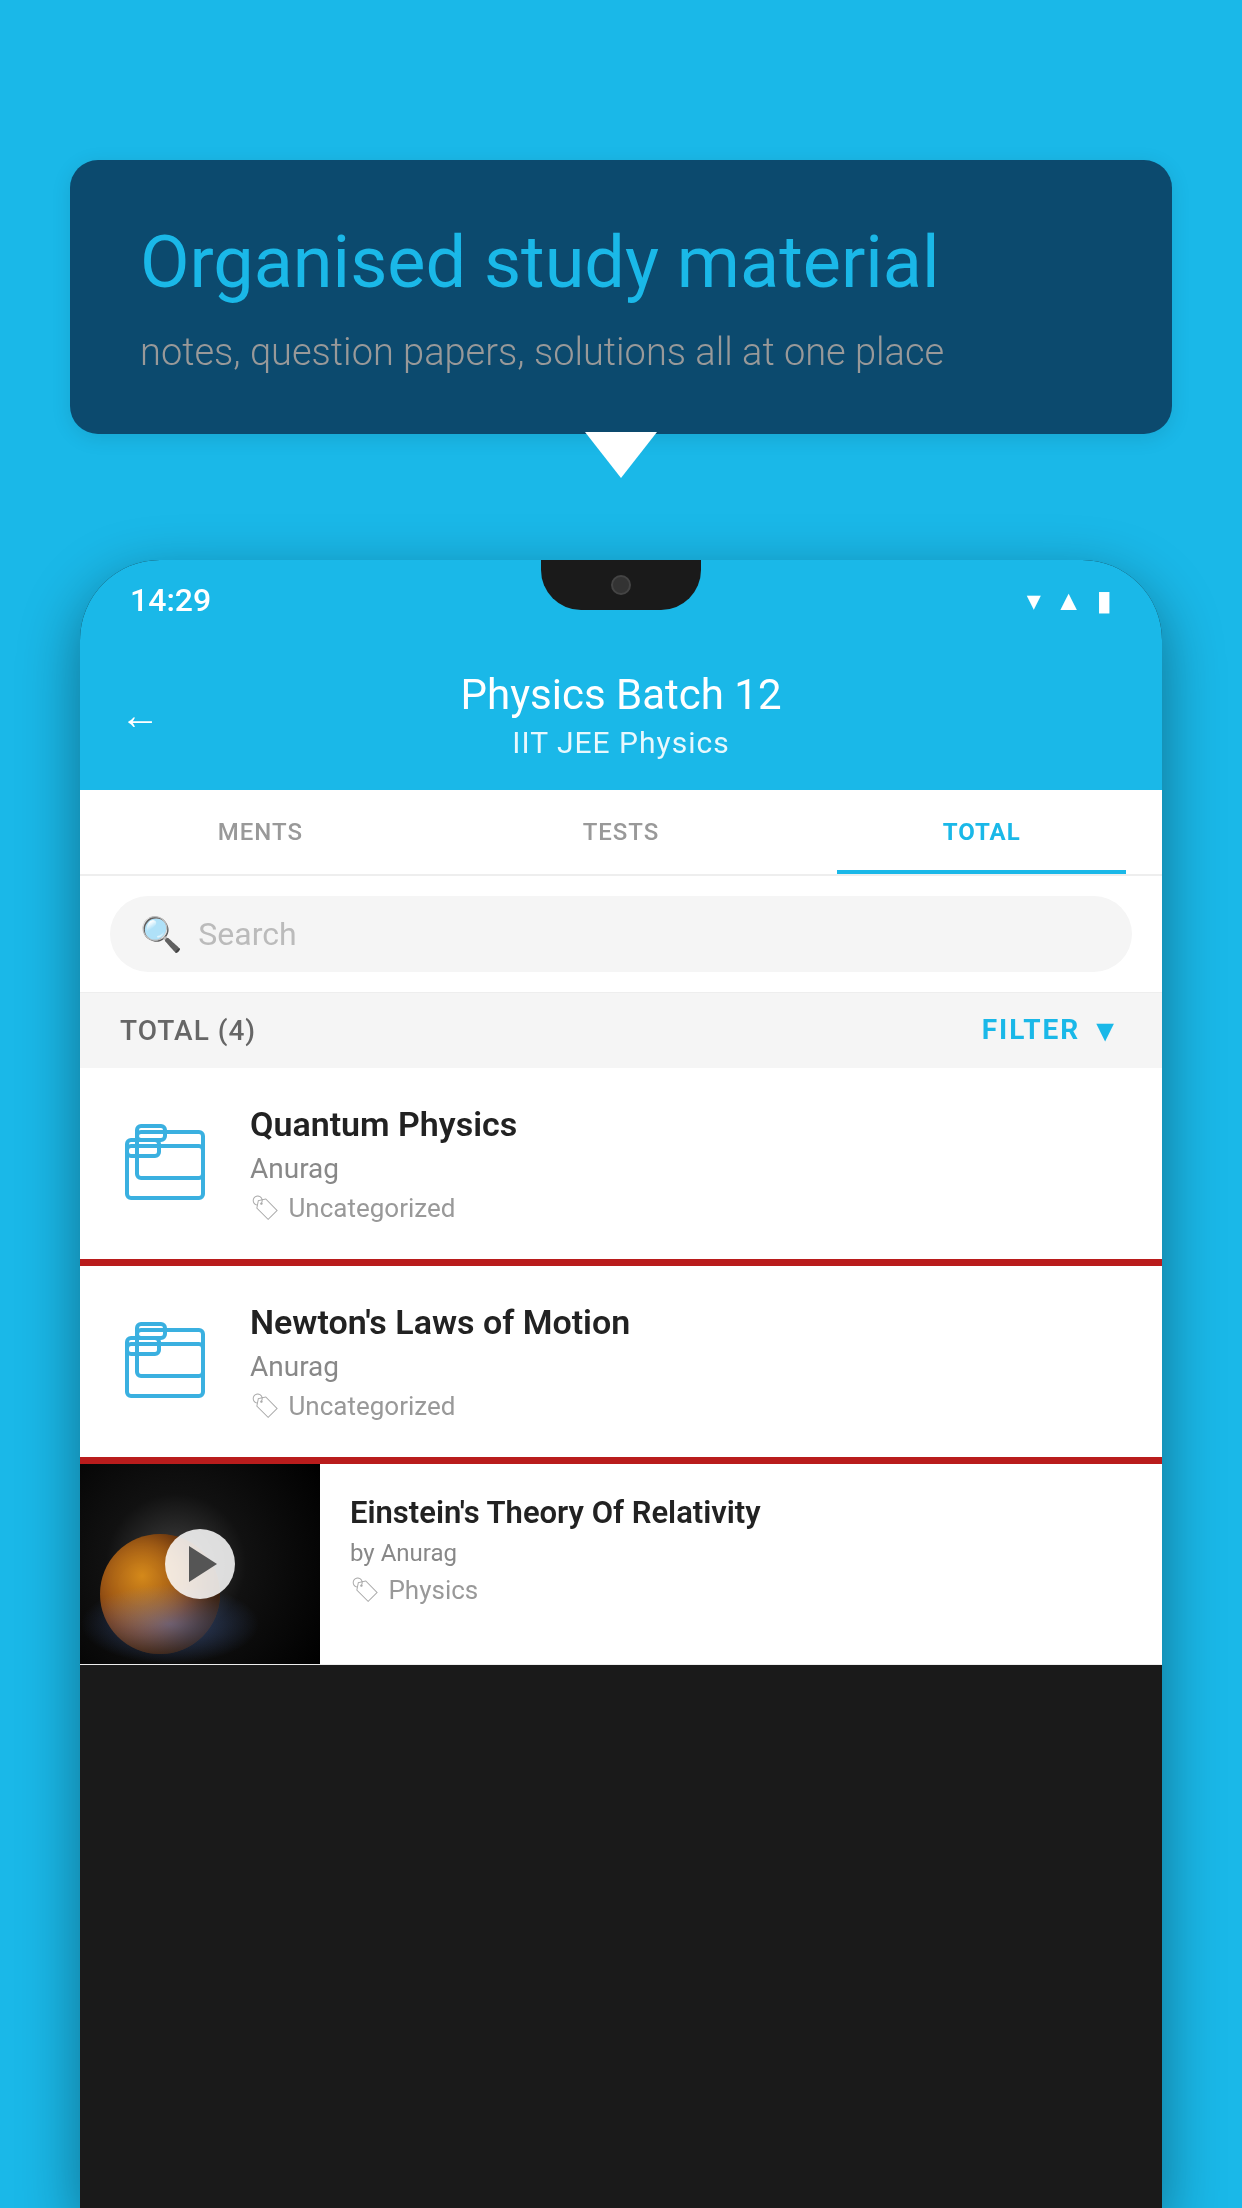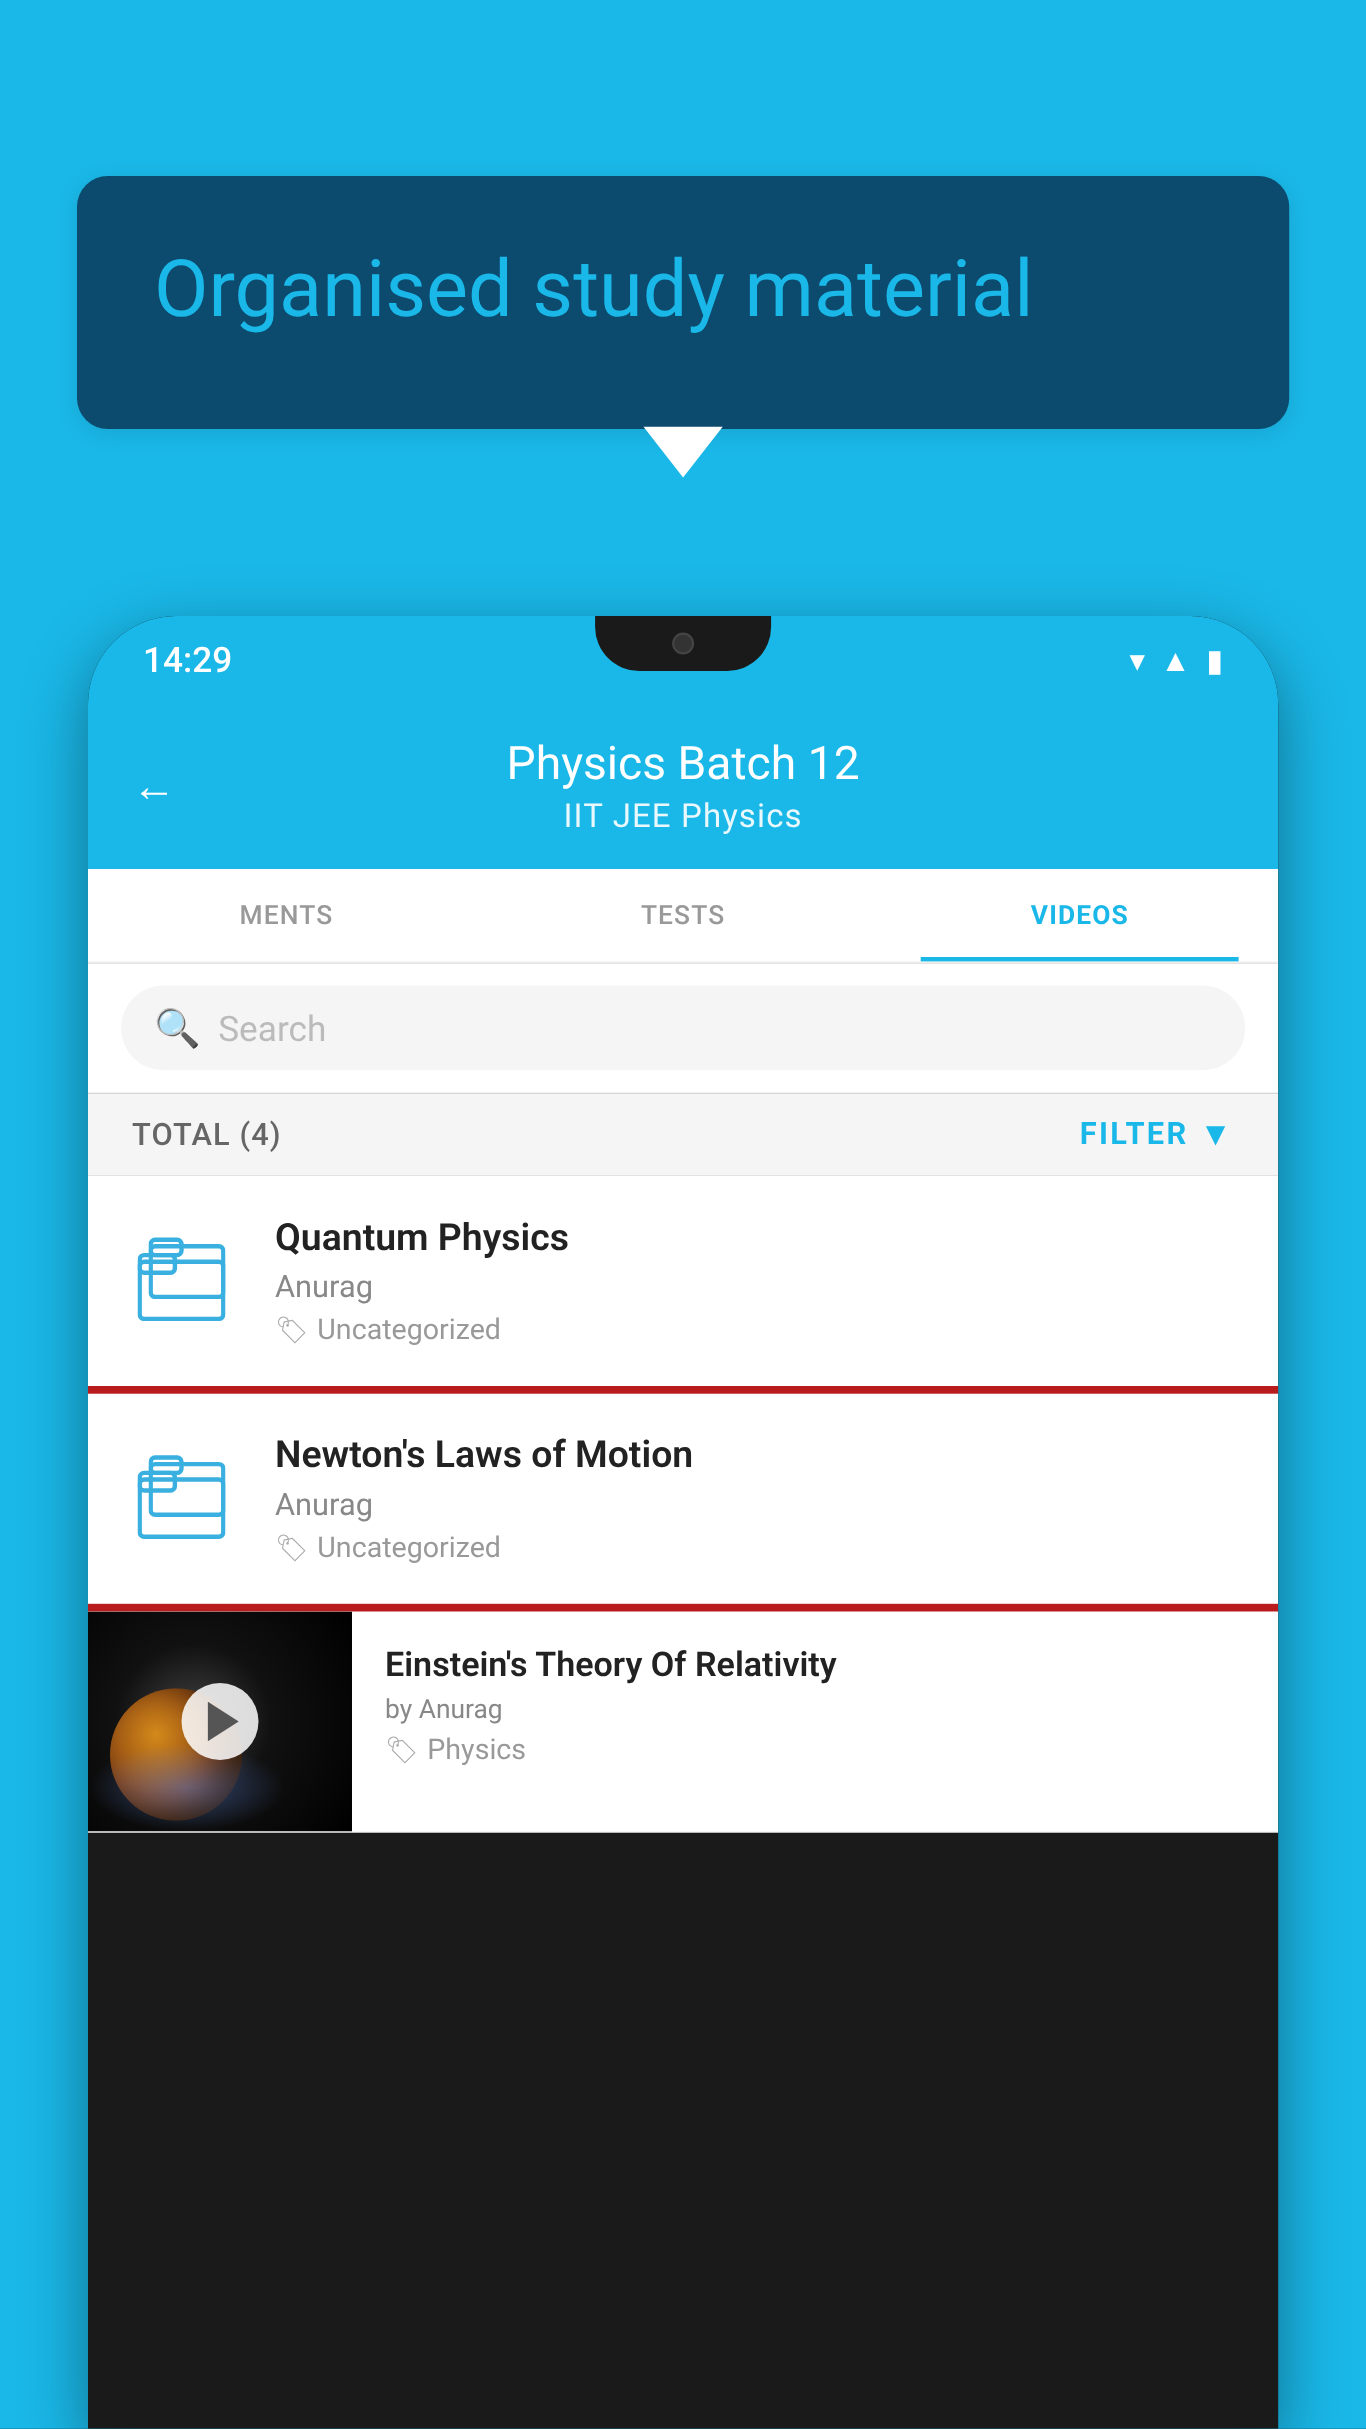--- a/index.html
+++ b/index.html
@@ -363,20 +363,21 @@
       color: #999;
       font-size: 26px;
     }
   </style>
 </head>
 <body>
 
 <div class="speech-bubble-wrapper">
   <div class="speech-bubble">
     <div class="speech-title">Organised study material</div>
+    <div class="speech-subtitle">notes, question papers, solutions all at one place</div>
   </div>
 </div>
 
 <div class="phone-frame">
 
   <div class="phone-status-bar">
     <span class="status-time">14:29</span>
     <div class="notch">
       <div class="camera-dot"></div>
     </div>
@@ -389,21 +390,21 @@
 
   <div class="app-header">
     <span class="back-btn">←</span>
     <div class="header-title">Physics Batch 12</div>
     <div class="header-subtitle">IIT JEE    Physics</div>
   </div>
 
   <div class="tab-bar">
     <div class="tab-item">MENTS</div>
     <div class="tab-item">TESTS</div>
-    <div class="tab-item active">VIDEOS</div>
+    <div class="tab-item active">TOTAL</div>
   </div>
 
   <div class="search-container">
     <div class="search-bar">
       <span class="search-icon-svg">🔍</span>
       <span class="search-input-text">Search</span>
     </div>
   </div>
 
   <div class="filter-bar">

